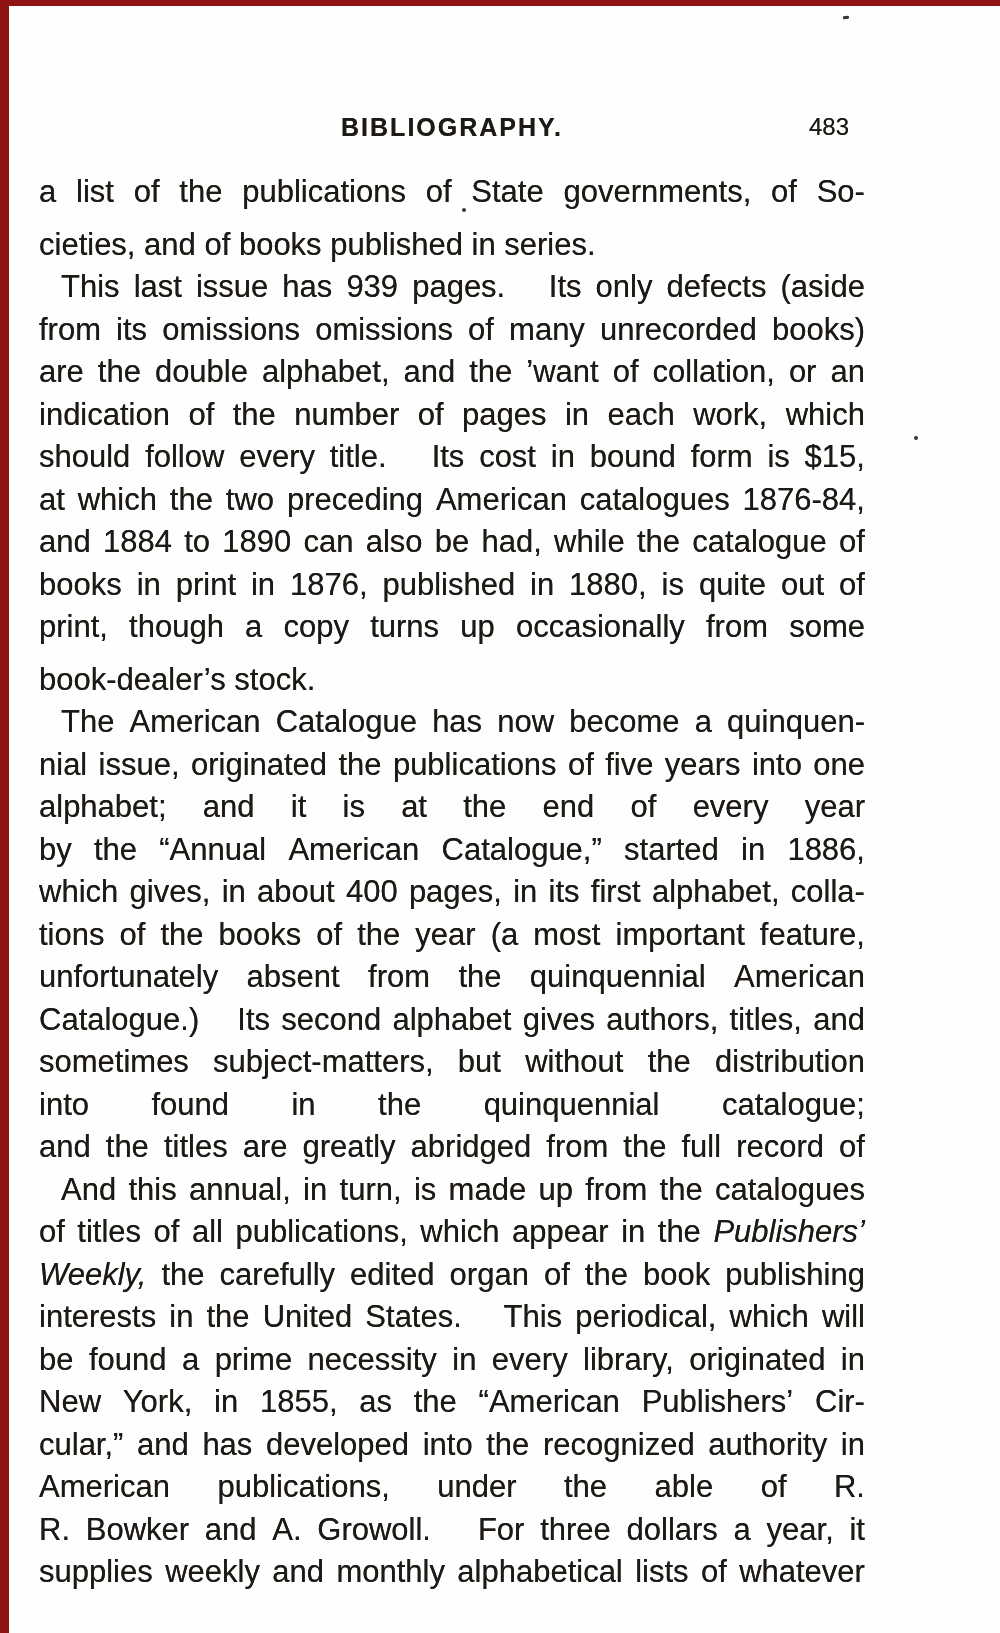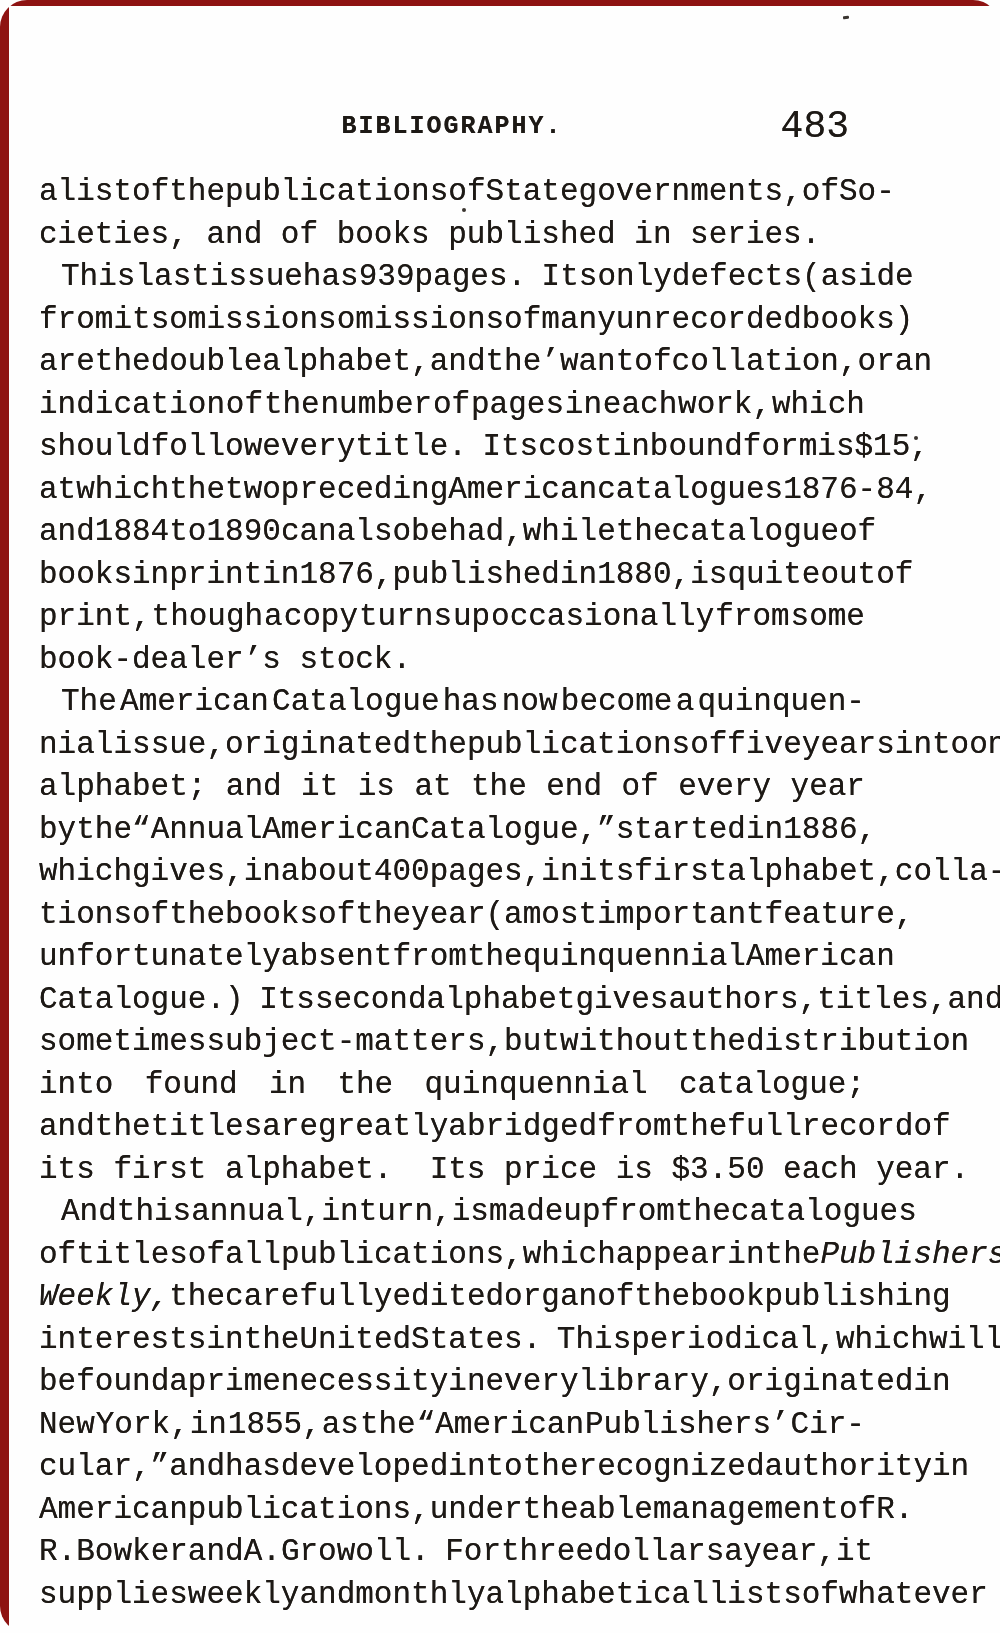--- a/index.html
+++ b/index.html
@@ -6,50 +6,49 @@
     --ink:#1d1915;
     --paper:#fefefe;
     --edge:#8e1312;
   }
   html,body{margin:0;padding:0;background:var(--paper);}
   .page{
     position:relative;
     width:1000px;height:1633px;
     background:var(--paper);
     overflow:hidden;
-    font-family:Liberation Mono, monospace;
+    font-family:Liberation Sans, sans-serif;
     color:var(--ink);
-    border-radius:27px;
   }
   .scan-edge-left{position:absolute;left:0;top:0;width:9px;height:1633px;background:var(--edge);}
   .scan-edge-top{position:absolute;left:0;top:0;width:1000px;height:6px;background:var(--edge);}
   .running-head{
     position:absolute;left:39px;top:110px;width:826px;height:34px;
   }
   .running-title{
     display:block;text-align:center;
     font-size:25px;font-weight:bold;letter-spacing:2px;
     line-height:34px;
     text-shadow:0 0 0.5px rgba(25,20,15,0.75);
   }
   .page-number{
     position:absolute;right:16px;top:0;
-    font-size:38px;line-height:34px;font-weight:normal;
+    font-size:24px;line-height:34px;font-weight:normal;
     text-shadow:0 0 0.5px rgba(25,20,15,0.75);
   }
   .page-body{
     position:absolute;left:39px;top:171px;width:826px;
     font-size:31px;
     text-shadow:0 0 0.55px rgba(25,20,15,0.85);
   }
   .line{
     display:flex;justify-content:space-between;align-items:baseline;
     height:42.5px;line-height:42.5px;
   }
-  .line.left{display:block;white-space:pre;}
+  .line.left{display:block;white-space:pre;margin-top:10px;}
   .line.indent{padding-left:22px;}
   .italic{font-style:italic;}
   .word{white-space:pre;}
   .speck{position:absolute;background:#3a3530;border-radius:50%;}
   .speck.dash{border-radius:1px;transform:rotate(-8deg);}
 </style>
 </head>
 <body>
 
 <div class="page">
@@ -298,21 +297,20 @@
         <span class="word">titles</span>
         <span class="word">are</span>
         <span class="word">greatly</span>
         <span class="word">abridged</span>
         <span class="word">from</span>
         <span class="word">the</span>
         <span class="word">full</span>
         <span class="word">record</span>
         <span class="word">of</span>
       </div>
-      <div class="line left"><span class="word">its first alphabet.  Its price is $3.50 each year.</span></div>
       <div class="line indent">
         <span class="word">And</span>
         <span class="word">this</span>
         <span class="word">annual,</span>
         <span class="word">in</span>
         <span class="word">turn,</span>
         <span class="word">is</span>
         <span class="word">made</span>
         <span class="word">up</span>
         <span class="word">from</span>
@@ -387,21 +385,20 @@
         <span class="word">recognized</span>
         <span class="word">authority</span>
         <span class="word">in</span>
       </div>
       <div class="line">
         <span class="word">American</span>
         <span class="word">publications,</span>
         <span class="word">under</span>
         <span class="word">the</span>
         <span class="word">able</span>
-        <span class="word">management</span>
         <span class="word">of</span>
         <span class="word">R.</span>
       </div>
       <div class="line">
         <span class="word">R.</span>
         <span class="word">Bowker</span>
         <span class="word">and</span>
         <span class="word">A.</span>
         <span class="word">Growoll.</span>
         <span class="word"> </span>

